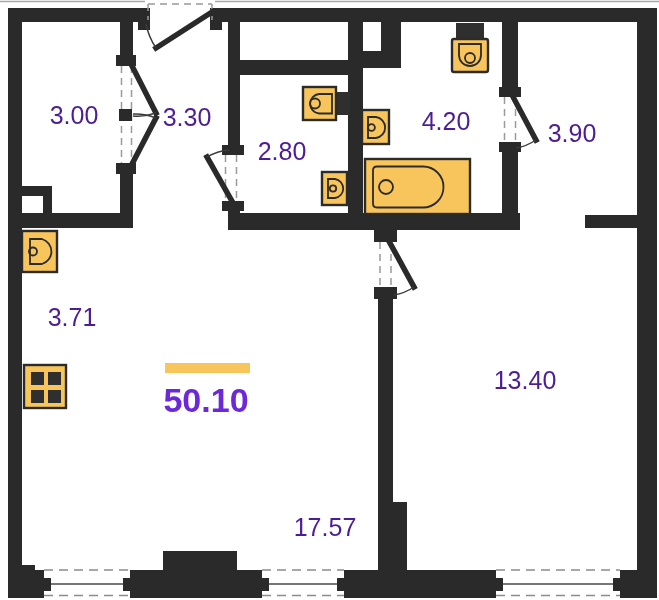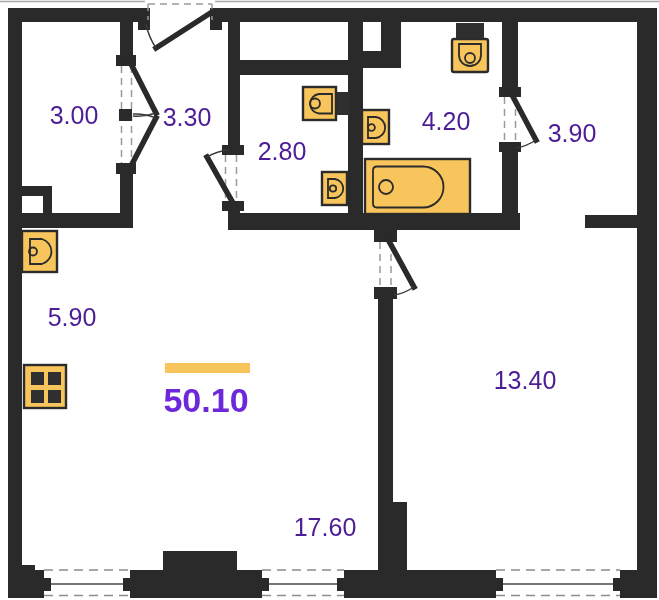--- a/index.html
+++ b/index.html
@@ -193,20 +193,20 @@
       <circle cx="386" cy="187" r="7" fill="none" stroke-width="1.8"></circle>
     </g>
   </g>
 </svg>
 
   <div class="lbl" style="left:74px;top:115px">3.00</div>
   <div class="lbl" style="left:187px;top:117px">3.30</div>
   <div class="lbl" style="left:282px;top:151px">2.80</div>
   <div class="lbl" style="left:446px;top:121px">4.20</div>
   <div class="lbl" style="left:572px;top:133px">3.90</div>
-  <div class="lbl" style="left:72px;top:317px">5.90</div>
+  <div class="lbl" style="left:72px;top:317px">3.71</div>
   <div class="lbl" style="left:525px;top:380px">13.40</div>
-  <div class="lbl" style="left:325px;top:527px">17.60</div>
+  <div class="lbl" style="left:325px;top:527px">17.57</div>
 
   <div class="accent-bar"></div>
   <div class="total-lbl" style="left:206px;top:400px">50.10</div>
 
 </div>
 
 </body></html>

